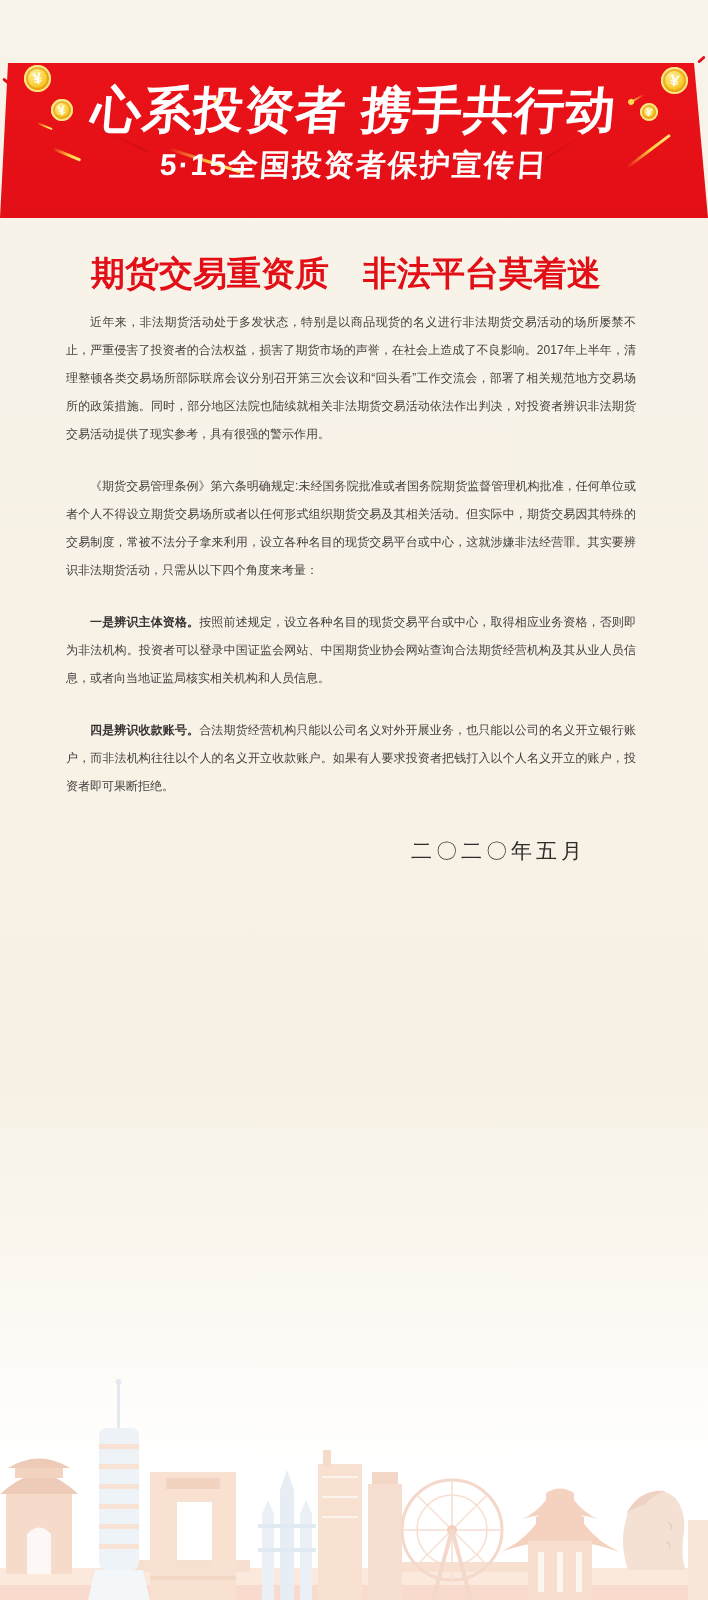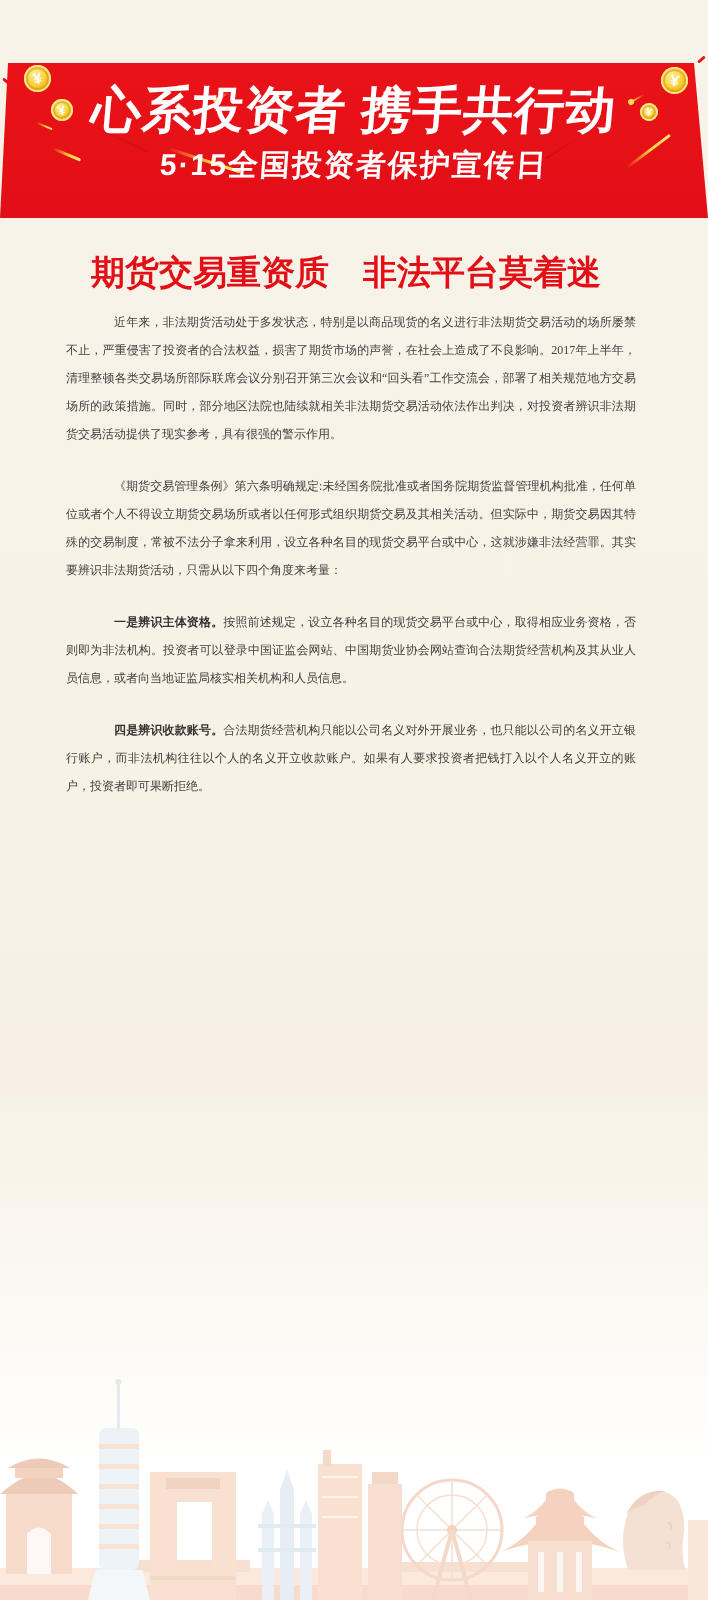--- a/index.html
+++ b/index.html
@@ -60,31 +60,31 @@
           border-radius:2px; }
   .comet::before{ content:""; position:absolute; left:-4px; top:-2px; width:6px; height:6px;
                   border-radius:50%; background:#ffd94e; }
   .comet-left { left:216px; top:32px; transform:rotate(-35deg); }
   .comet-right{ left:631px; top:34px; transform:rotate(-30deg); }
   .dash-out{ position:absolute; width:9px; height:3px; background:#e01218; border-radius:2px; z-index:1; }
   .dash-out-left { left:2px;  top:80px; transform:rotate(40deg); }
   .dash-out-right{ left:697px; top:58px; transform:rotate(-42deg); }
 
   
-  .article{ position:relative; z-index:1; padding:252px 72px 0 66px;font-family:Liberation Serif, serif; }
+  .article{ position:relative; z-index:1; padding:252px 72px 0 66px; }
   .article-title{
     text-align:center; color:#e30f16; font-size:34px; line-height:42px;
     font-weight:900; letter-spacing:0px; margin-bottom:14px; white-space:nowrap;
     margin-left:-10px;
   }
   .body-para{
     font-size:12px; line-height:28px; color:#433e3c;
     text-align:justify; text-indent:2em; margin-bottom:24px;
   }
-  .body-para .lead{ font-weight:bold; color:#353130;margin-left:24px; }
+  .body-para .lead{ font-weight:bold; color:#353130; }
 
   
   .signature{ position:relative; z-index:3; margin-top:36px; padding-right:50px; text-align:right; }
   .signature-inner{ display:inline-block; text-align:center; }
   .sig-line{ font-size:21px; line-height:30px; color:#2f2b2a; white-space:nowrap; }
   .sig-line-2{ letter-spacing:2.5px; }
   .sig-line-3{ letter-spacing:4px; }
 
   
   .cityscape{ position:absolute; left:0; bottom:0; width:708px; height:228px; z-index:0; }
@@ -132,20 +132,21 @@
     <p class="body-para"><b class="lead"></b><span>《期货交易管理条例》第六条明确规定:未经国务院批准或者国务院期货监督管理机构批准，任何单位或者个人不得设立期货交易场所或者以任何形式组织期货交易及其相关活动。但实际中，期货交易因其特殊的交易制度，常被不法分子拿来利用，设立各种名目的现货交易平台或中心，这就涉嫌非法经营罪。其实要辨识非法期货活动，只需从以下四个角度来考量：</span></p>
 
     <p class="body-para"><b class="lead">一是辨识主体资格。</b><span>按照前述规定，设立各种名目的现货交易平台或中心，取得相应业务资格，否则即为非法机构。投资者可以登录中国证监会网站、中国期货业协会网站查询合法期货经营机构及其从业人员信息，或者向当地证监局核实相关机构和人员信息。</span></p>
 
 
 
     <p class="body-para"><b class="lead">四是辨识收款账号。</b><span>合法期货经营机构只能以公司名义对外开展业务，也只能以公司的名义开立银行账户，而非法机构往往以个人的名义开立收款账户。如果有人要求投资者把钱打入以个人名义开立的账户，投资者即可果断拒绝。</span></p>
 
     <div class="signature">
       <div class="signature-inner">
+        <div class="sig-line sig-line-3">二〇二〇年五月</div>
       </div>
     </div>
   </div>
 
   <svg class="cityscape" viewBox="0 0 708 228" xmlns="http://www.w3.org/2000/svg" aria-hidden="true">
     <g opacity="0.5">
 
       <rect x="0" y="196" width="708" height="32" fill="#f6d3bd"></rect>
       <rect x="0" y="213" width="708" height="15" fill="#eb9e7d" opacity="0.55"></rect>
       <rect x="120" y="188" width="130" height="12" fill="#f0c0a2"></rect>

